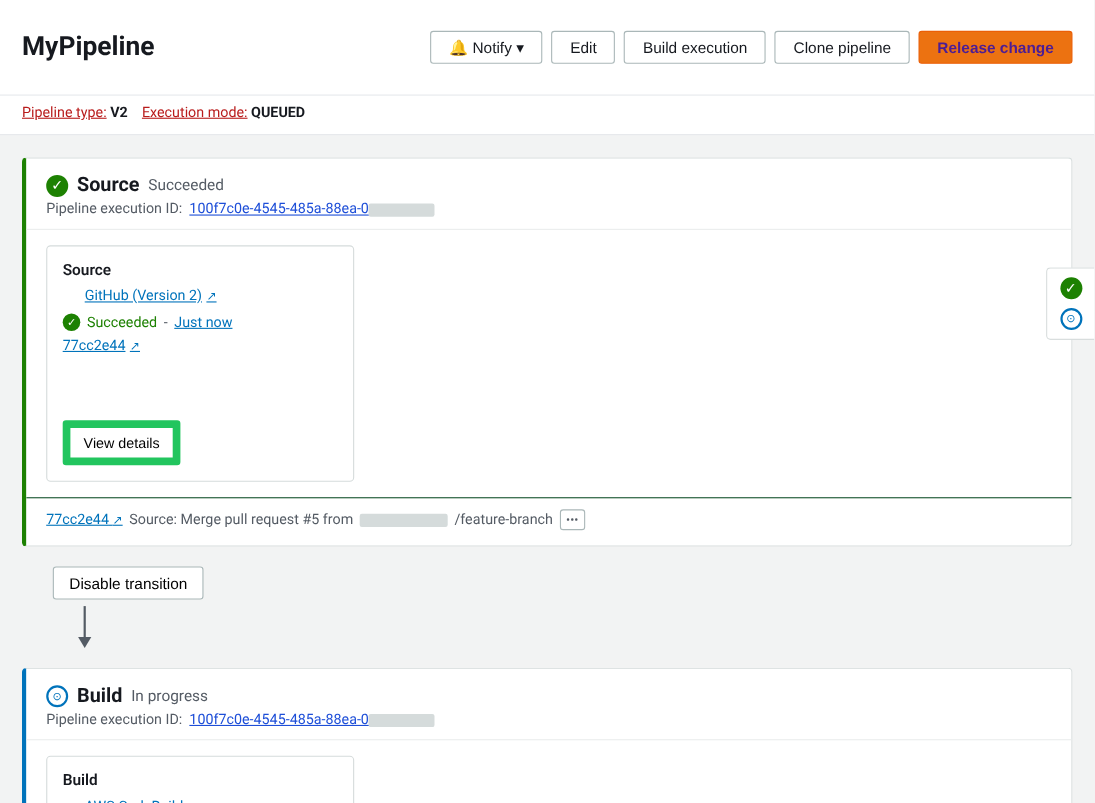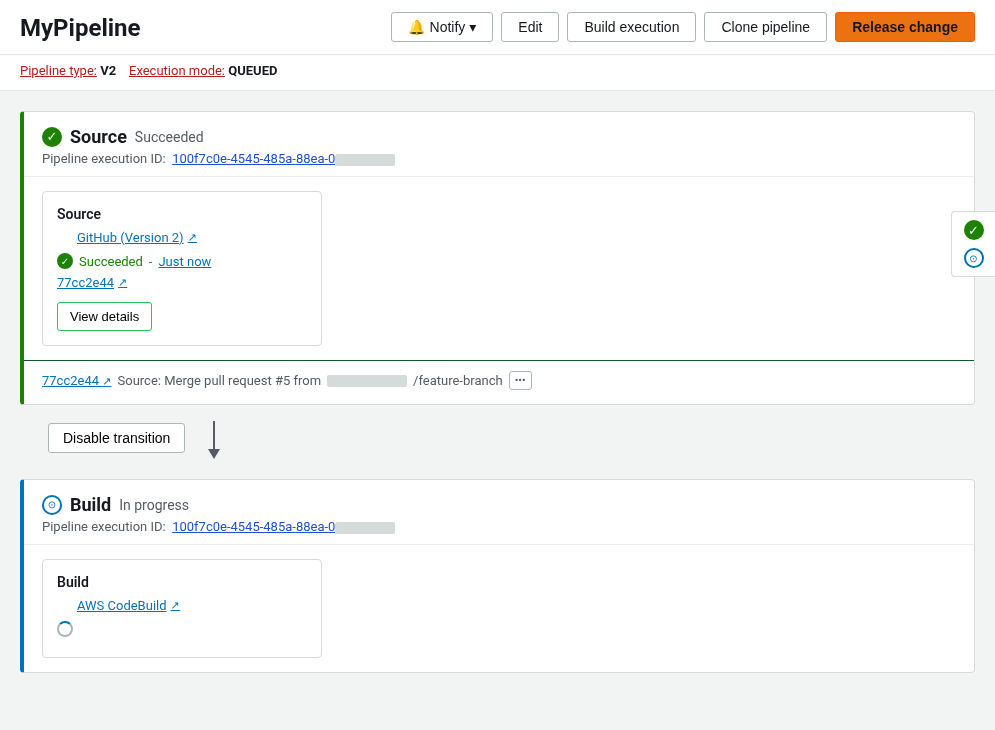--- a/index.html
+++ b/index.html
@@ -7,23 +7,23 @@
       font-family: -apple-system, BlinkMacSystemFont, "Segoe UI", Roboto, "Helvetica Neue", Arial, sans-serif;
       font-size: 14px;
       background: #f2f3f3;
       color: #16191f;
       min-height: 730px;
     }
 
     
     .header {
       background: #fff;
-      padding: 12px 20px;
-      display: flex;
-      align-items: flex-end;
+      padding: 28px 20px;
+      display: flex;
+      align-items: flex-start;
       gap: 12px;
       border-bottom: 1px solid #e1e4e8;
     }
     .pipeline-title {
       font-size: 24px;
       font-weight: 700;
       color: #16191f;
       flex: 1;
     }
     .header-actions {
@@ -38,21 +38,21 @@
       font-size: 14px;
       font-weight: 400;
       border: 1px solid #aab7b8;
       background: #fff;
       color: #16191f;
       white-space: nowrap;
     }
     .btn-primary {
       background: #ec7211;
       border-color: #eb5f07;
-      color: #0f172a;
+      color: #4c1d95;
       font-weight: 600;
     }
     .btn-notify {
       display: flex;
       align-items: center;
       gap: 4px;
     }
 
     
     .pipeline-meta {
@@ -167,25 +167,26 @@
       text-decoration: underline;
       cursor: pointer;
       font-size: 13px;
       display: flex;
       align-items: center;
       gap: 4px;
       margin-bottom: 12px;
     }
     .view-details-btn {
       padding: 6px 12px;
-      border: 1px solid #22c55e;
+      border: 7px solid #22c55e;
       background: #fff;
       border-radius: 3px;
       cursor: pointer;
       font-size: 13px;
+      margin-top: 48px;
     }
 
     
     .stage-footer {
       padding: 10px 18px 14px;
       border-top: 1px solid #14532d;
       font-size: 13px;
       color: #545b64;
       display: flex;
       align-items: center;
@@ -194,21 +195,21 @@
     }
     .stage-footer a {
       color: #0073bb;
       text-decoration: underline;
       cursor: pointer;
     }
 
     
     .transition-area {
       display: flex;
-      flex-direction: row;
+      flex-direction: column;
       align-items: flex-start;
       padding: 10px 0 10px 28px;
       position: relative;
     }
     .disable-transition-btn {
       padding: 6px 14px;
       border: 1px solid #aab7b8;
       background: #fff;
       border-radius: 3px;
       cursor: pointer;

